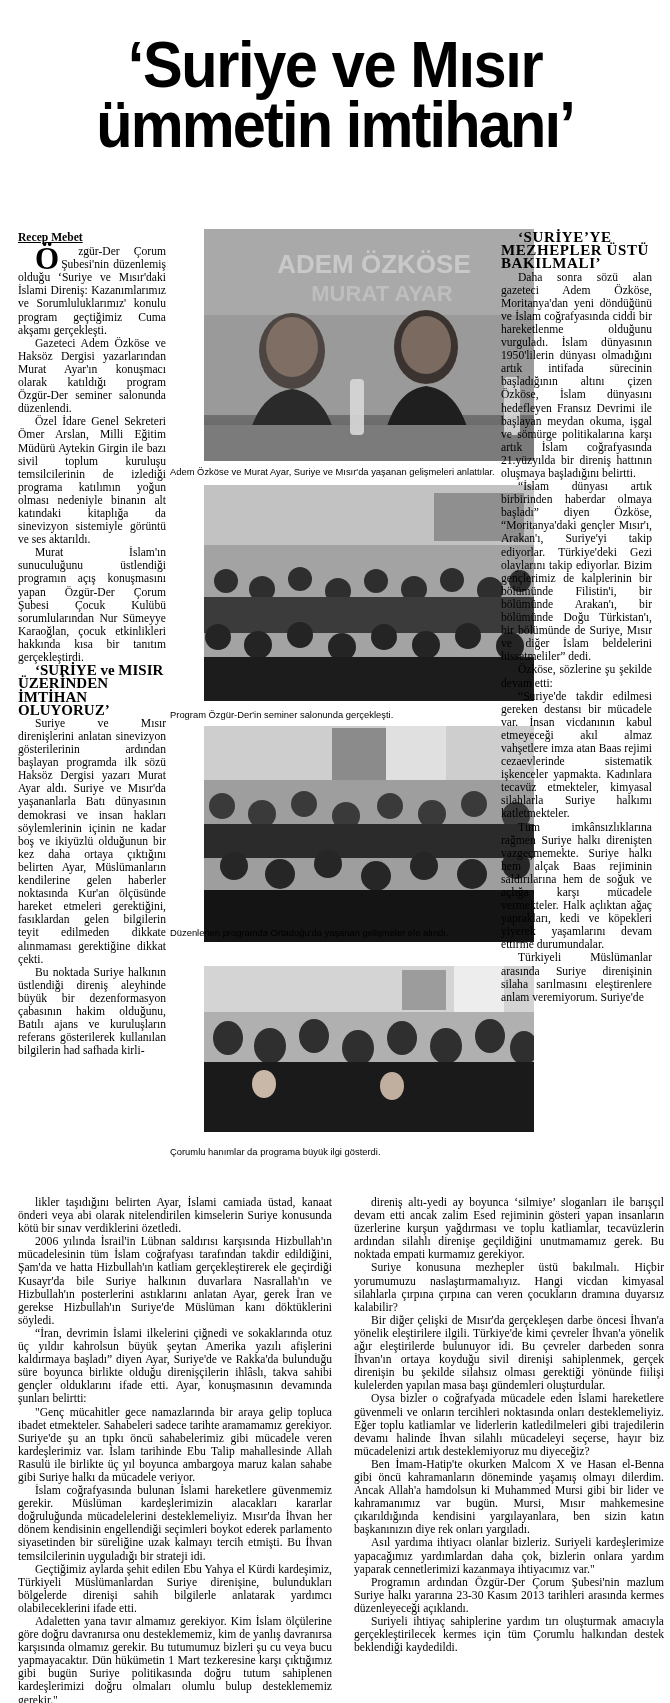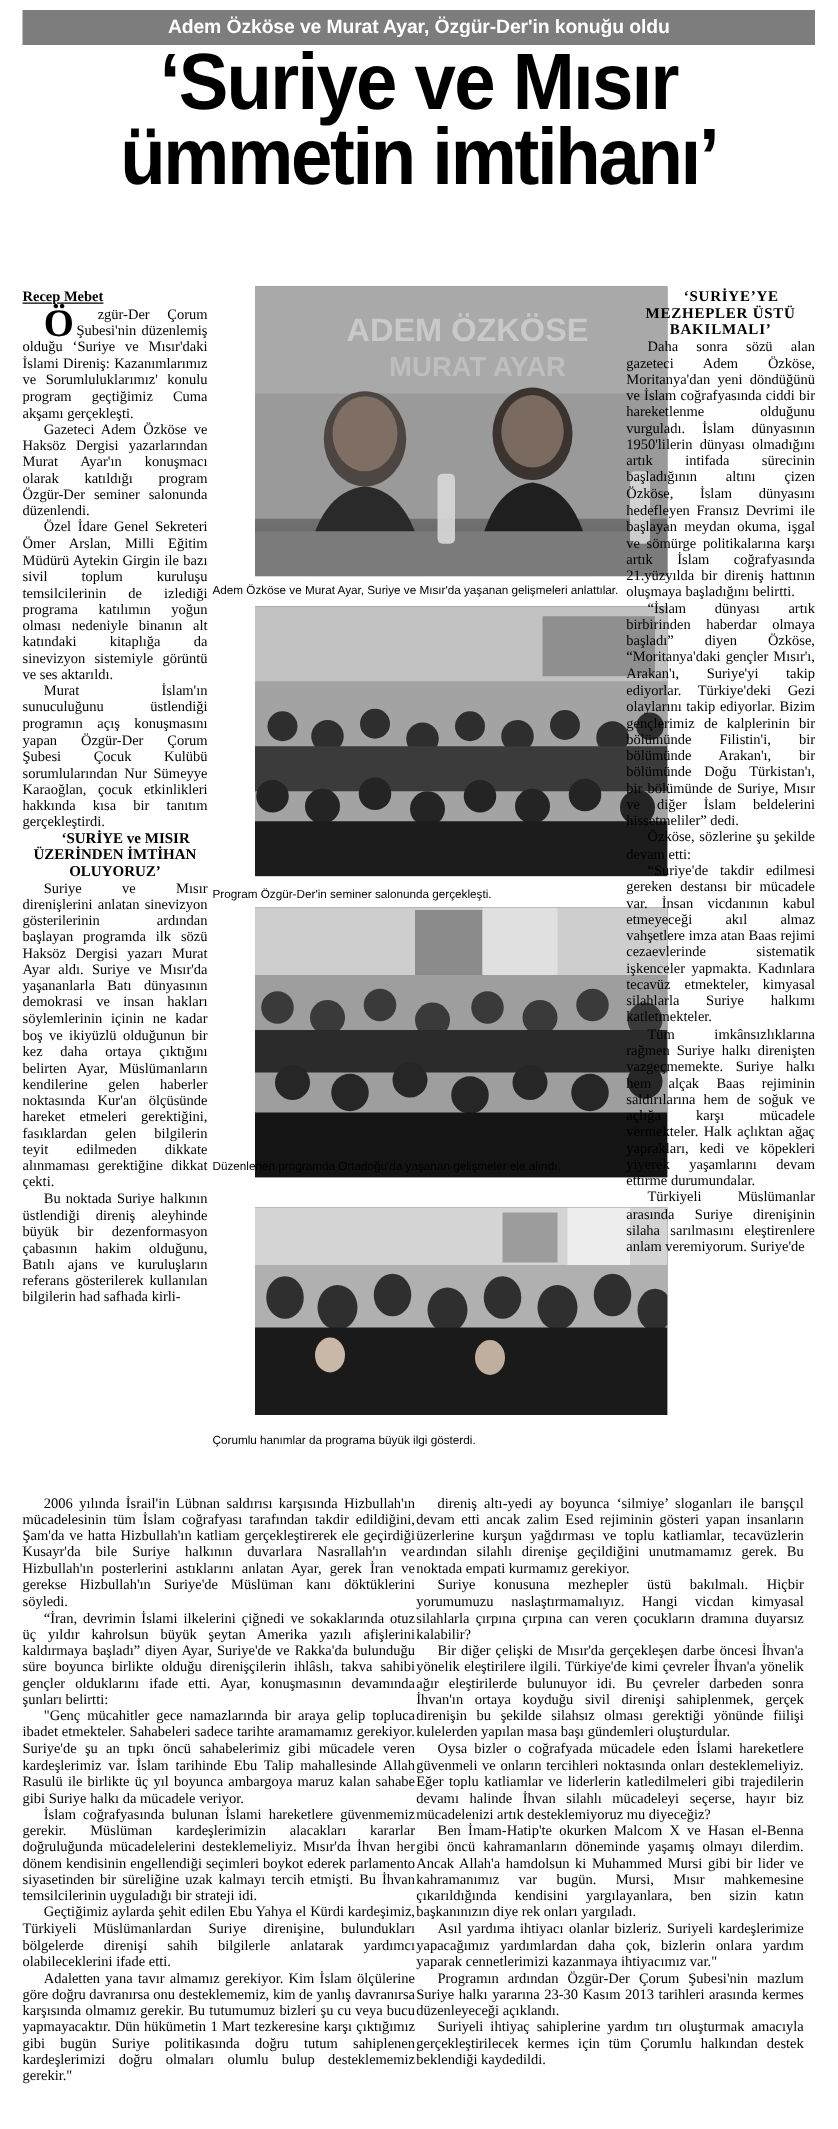--- a/index.html
+++ b/index.html
@@ -53,21 +53,21 @@
   }
   .byline{
     font-size:11.6px;font-weight:bold;
     text-decoration:underline;margin-bottom:1px;
   }
   .dropcap::first-letter{
     float:left;font-size:31px;line-height:25px;
     font-weight:bold;padding-right:2px;padding-top:1px;
   }
   .subhead{
-    text-align:center;font-weight:bold;font-size:12px;
+    text-align:left;font-weight:bold;font-size:15px;
     line-height:13.2px;margin:5px 0 3px 0;text-indent:0;
   }
   .subhead.spaced{letter-spacing:0.6px;}
 
   
   #col-left{left:18px;top:231px;width:148px;}
 
   
   #col-right{left:501px;top:231px;width:151px;}
 
@@ -82,33 +82,30 @@
   .caption{
     position:absolute;
     font-family:"Liberation Sans", sans-serif;
     font-size:9.4px;
     color:#000;
     white-space:nowrap;
   }
 
   
   #col-lower-left{left:18px;top:1196px;width:314px;}
-  #col-lower-right{left:333px;top:1196px;width:310px;}
+  #col-lower-right{left:354px;top:1196px;width:310px;}
 
   
   .cap-mid{left:170px;width:340px;}
 </style>
 </head>
 <body>
 
 <div class="page">
 
-  <div class="kicker-bar">
-    <span class="kicker-text">Adem Özköse ve Murat Ayar, Özgür-Der'in konuğu oldu</span>
-  </div>
 
   <div class="headline">
     <span class="ln ln1">‘Suriye ve Mısır</span>
     <span class="ln ln2">ümmetin imtihanı’</span>
   </div>
 
   <div class="photo" style="left:170px;top:229px;width:330px;height:232px;">
     <svg class="ph-inner" viewBox="0 0 330 232" preserveAspectRatio="none">
       <defs>
         <linearGradient id="g1" x1="0" y1="0" x2="0" y2="1">
@@ -238,20 +235,21 @@
     <p class="subhead spaced">‘SURİYE’YE MEZHEPLER ÜSTÜ BAKILMALI’</p>
     <p>Daha sonra sözü alan gazeteci Adem Özköse, Moritanya'dan yeni döndüğünü ve İslam coğrafyasında ciddi bir hareketlenme olduğunu vurguladı. İslam dünyasının 1950'lilerin dünyası olmadığını artık intifada sürecinin başladığının altını çizen Özköse, İslam dünyasını hedefleyen Fransız Devrimi ile başlayan meydan okuma, işgal ve sömürge politikalarına karşı artık İslam coğrafyasında 21.yüzyılda bir direniş hattının oluşmaya başladığını belirtti.</p>
     <p>“İslam dünyası artık birbirinden haberdar olmaya başladı” diyen Özköse, “Moritanya'daki gençler Mısır'ı, Arakan'ı, Suriye'yi takip ediyorlar. Türkiye'deki Gezi olaylarını takip ediyorlar. Bizim gençlerimiz de kalplerinin bir bölümünde Filistin'i, bir bölümünde Arakan'ı, bir bölümünde Doğu Türkistan'ı, bir bölümünde de Suriye, Mısır ve diğer İslam beldelerini hissetmeliler” dedi.</p>
     <p>Özköse, sözlerine şu şekilde devam etti:</p>
     <p>“Suriye'de takdir edilmesi gereken destansı bir mücadele var. İnsan vicdanının kabul etmeyeceği akıl almaz vahşetlere imza atan Baas rejimi cezaevlerinde sistematik işkenceler yapmakta. Kadınlara tecavüz etmekteler, kimyasal silahlarla Suriye halkımı katletmekteler.</p>
     <p>Tüm imkânsızlıklarına rağmen Suriye halkı direnişten vazgeçmemekte. Suriye halkı hem alçak Baas rejiminin saldırılarına hem de soğuk ve açlığa karşı mücadele vermekteler. Halk açlıktan ağaç yaprakları, kedi ve köpekleri yiyerek yaşamlarını devam ettirme durumundalar.</p>
     <p>Türkiyeli Müslümanlar arasında Suriye direnişinin silaha sarılmasını eleştirenlere anlam veremiyorum. Suriye'de</p>
   </div>
 
   <div class="col body-txt" id="col-lower-left">
+    <p>likler taşıdığını belirten Ayar, İslami camiada üstad, kanaat önderi veya abi olarak nitelendirilen kimselerin Suriye konusunda kötü bir sınav verdiklerini özetledi.</p>
     <p>2006 yılında İsrail'in Lübnan saldırısı karşısında Hizbullah'ın mücadelesinin tüm İslam coğrafyası tarafından takdir edildiğini, Şam'da ve hatta Hizbullah'ın katliam gerçekleştirerek ele geçirdiği Kusayr'da bile Suriye halkının duvarlara Nasrallah'ın ve Hizbullah'ın posterlerini astıklarını anlatan Ayar, gerek İran ve gerekse Hizbullah'ın Suriye'de Müslüman kanı döktüklerini söyledi.</p>
     <p>“İran, devrimin İslami ilkelerini çiğnedi ve sokaklarında otuz üç yıldır kahrolsun büyük şeytan Amerika yazılı afişlerini kaldırmaya başladı” diyen Ayar, Suriye'de ve Rakka'da bulunduğu süre boyunca birlikte olduğu direnişçilerin ihlâslı, takva sahibi gençler olduklarını ifade etti. Ayar, konuşmasının devamında şunları belirtti:</p>
     <p>"Genç mücahitler gece namazlarında bir araya gelip topluca ibadet etmekteler. Sahabeleri sadece tarihte aramamamız gerekiyor. Suriye'de şu an tıpkı öncü sahabelerimiz gibi mücadele veren kardeşlerimiz var. İslam tarihinde Ebu Talip mahallesinde Allah Rasulü ile birlikte üç yıl boyunca ambargoya maruz kalan sahabe gibi Suriye halkı da mücadele veriyor.</p>
     <p>İslam coğrafyasında bulunan İslami hareketlere güvenmemiz gerekir. Müslüman kardeşlerimizin alacakları kararlar doğruluğunda mücadelelerini desteklemeliyiz. Mısır'da İhvan her dönem kendisinin engellendiği seçimleri boykot ederek parlamento siyasetinden bir süreliğine uzak kalmayı tercih etmişti. Bu İhvan temsilcilerinin uyguladığı bir strateji idi.</p>
     <p>Geçtiğimiz aylarda şehit edilen Ebu Yahya el Kürdi kardeşimiz, Türkiyeli Müslümanlardan Suriye direnişine, bulundukları bölgelerde direnişi sahih bilgilerle anlatarak yardımcı olabileceklerini ifade etti.</p>
     <p>Adaletten yana tavır almamız gerekiyor. Kim İslam ölçülerine göre doğru davranırsa onu desteklememiz, kim de yanlış davranırsa karşısında olmamız gerekir. Bu tutumumuz bizleri şu cu veya bucu yapmayacaktır. Dün hükümetin 1 Mart tezkeresine karşı çıktığımız gibi bugün Suriye politikasında doğru tutum sahiplenen kardeşlerimizi doğru olmaları olumlu bulup desteklememiz gerekir."</p>
   </div>
 
   <div class="col body-txt" id="col-lower-right">
     <p>direniş altı-yedi ay boyunca ‘silmiye’ sloganları ile barışçıl devam etti ancak zalim Esed rejiminin gösteri yapan insanların üzerlerine kurşun yağdırması ve toplu katliamlar, tecavüzlerin ardından silahlı direnişe geçildiğini unutmamamız gerek. Bu noktada empati kurmamız gerekiyor.</p>

